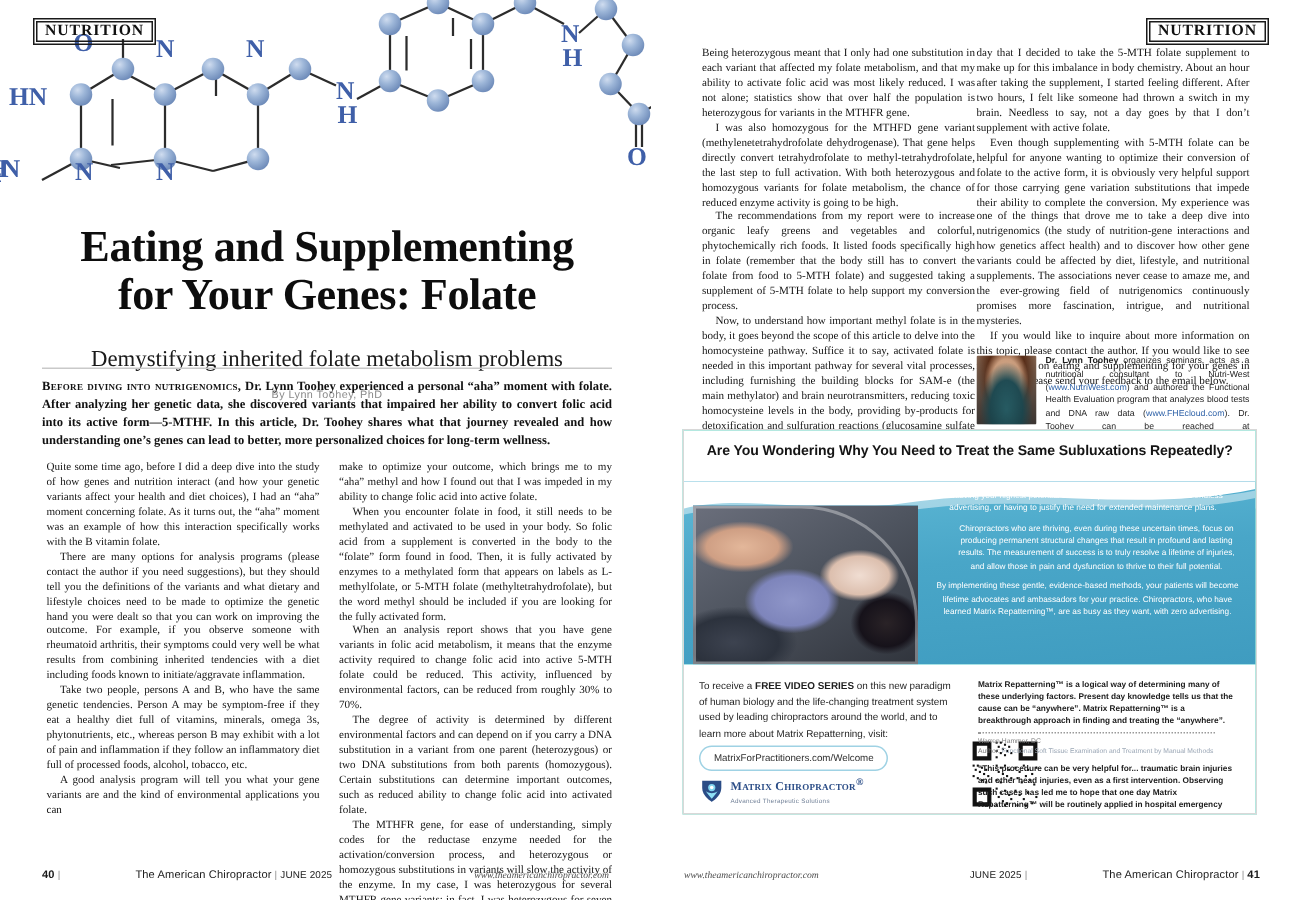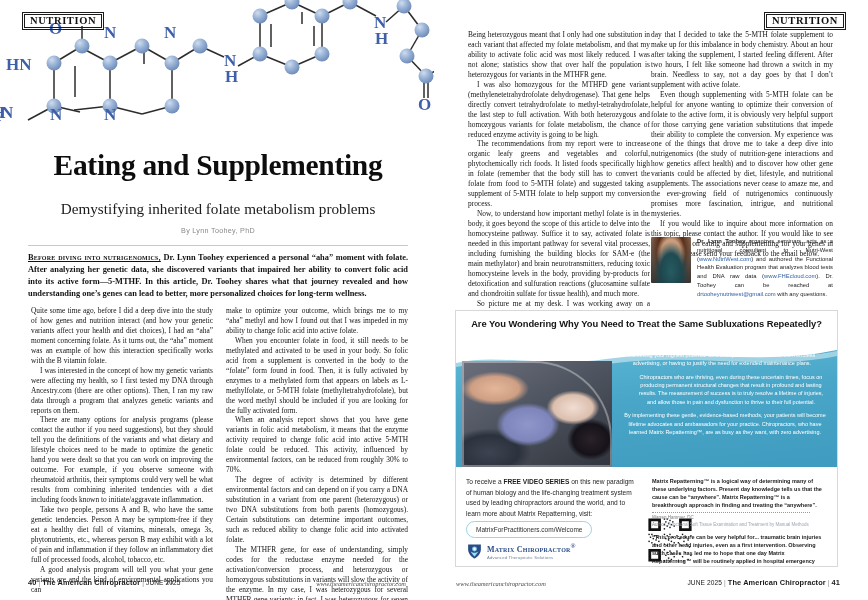--- a/index.html
+++ b/index.html
@@ -114,21 +114,20 @@
     line-height: 1.44;
     text-align: justify;
     color: #121212;
     font-weight: bold;
     z-index: 20;
   }
   .deck .smallcaps {
     font-variant: small-caps;
     font-weight: bold;
     letter-spacing: 0.2px;
-    text-decoration: underline;
   }
 
   
   .col {
     position: absolute;
     font-family: "Liberation Serif", serif;
     font-size: 7.4px;
     line-height: 1.345;
     text-align: justify;
     color: #141414;
@@ -180,21 +179,21 @@
     color: #1d1d1d;
     text-align: justify;
   }
   .bio-text b { font-weight: bold; }
   .bio-link { color: #2f62a8; }
 
   
   .ad {
     position: absolute;
     left: 455px;
-    top: 310px;
+    top: 286px;
     width: 381px;
     height: 255px;
     background: #5eead4;
     border: 0.8px solid #d8d8d8;
     overflow: hidden;
     z-index: 25;
     font-family: "Liberation Sans", sans-serif;
   }
   .ad-topwave {
     position: absolute;
@@ -339,21 +338,21 @@
     position: absolute;
     bottom: 13px;
     font-size: 6.6px;
     z-index: 30;
   }
   .folio {
     font-family: "Liberation Sans", sans-serif;
     color: #1a1a1a;
     letter-spacing: 0.1px;
   }
-  .folio .mag { font-weight: bold; font-size: 7.4px; }
+  .folio .mag { font-weight: normal; font-size: 7.4px; margin-left: 48px; }
   .folio .sep { color: #8e8e8e; padding: 0 2px; }
   .folio .num { font-weight: bold; font-size: 7.4px; margin-top: 48px; }
   .folio .issue { font-size: 6.6px; }
   .web {
     font-family: "Liberation Serif", serif;
     font-style: italic;
     color: #4a4a4a;
     font-size: 6.4px;
   }
   .footer-left-folio { left: 28px; }
@@ -464,36 +463,36 @@
           <text x="448" y="72" font-size="17">O</text>
         </g>
       </svg>
     </div>
 
     <div class="nutrition-tag tag-left">NUTRITION</div>
 
     <div class="headline-block">
       <h1 class="article-title">
         <span>Eating and Supplementing</span><br>
+        <span>for Your Genes: Folate</span>
       </h1>
       <div class="article-subtitle">
         <span>Demystifying inherited folate metabolism problems</span><br>
       </div>
       <div class="byline">By Lynn Toohey, PhD</div>
     </div>
 
     <div class="rule"></div>
 
     <div class="deck">
       <span class="smallcaps">Before diving into nutrigenomics,</span><span> Dr. Lynn Toohey experienced a personal “aha” moment with folate. After analyzing her genetic data, she discovered variants that impaired her ability to convert folic acid into its active form—5-MTHF. In this article, Dr. Toohey shares what that journey revealed and how understanding one’s genes can lead to better, more personalized choices for long-term wellness.</span>
     </div>
 
     <div class="col col-L1">
       <p class="noindent">Quite some time ago, before I did a deep dive into the study of how genes and nutrition interact (and how your genetic variants affect your health and diet choices), I had an “aha” moment concerning folate. As it turns out, the “aha” moment was an example of how this interaction specifically works with the B vitamin folate.</p>
-      <p>I was interested in the concept of how my genetic variants were affecting my health, so I first tested my DNA through Ancestry.com (there are other options). Then, I ran my raw data through a program that analyzes genetic variants and reports on them.</p>
       <p>There are many options for analysis programs (please contact the author if you need suggestions), but they should tell you the definitions of the variants and what dietary and lifestyle choices need to be made to optimize the genetic hand you were dealt so that you can work on improving the outcome. For example, if you observe someone with rheumatoid arthritis, their symptoms could very well be what results from combining inherited tendencies with a diet including foods known to initiate/aggravate inflammation.</p>
       <p>Take two people, persons A and B, who have the same genetic tendencies. Person A may be symptom-free if they eat a healthy diet full of vitamins, minerals, omega 3s, phytonutrients, etc., whereas person B may exhibit with a lot of pain and inflammation if they follow an inflammatory diet full of processed foods, alcohol, tobacco, etc.</p>
       <p>A good analysis program will tell you what your gene variants are and the kind of environmental applications you can</p>
     </div>
 
     <div class="col col-L2">
       <p class="noindent">make to optimize your outcome, which brings me to my “aha” methyl and how I found out that I was impeded in my ability to change folic acid into active folate.</p>
       <p>When you encounter folate in food, it still needs to be methylated and activated to be used in your body. So folic acid from a supplement is converted in the body to the “folate” form found in food. Then, it is fully activated by enzymes to a methylated form that appears on labels as L-methylfolate, or 5-MTH folate (methyltetrahydrofolate), but the word methyl should be included if you are looking for the fully activated form.</p>
       <p>When an analysis report shows that you have gene variants in folic acid metabolism, it means that the enzyme activity required to change folic acid into active 5-MTH folate could be reduced. This activity, influenced by environmental factors, can be reduced from roughly 30% to 70%.</p>
       <p>The degree of activity is determined by different environmental factors and can depend on if you carry a DNA substitution in a variant from one parent (heterozygous) or two DNA substitutions from both parents (homozygous). Certain substitutions can determine important outcomes, such as reduced ability to change folic acid into activated folate.</p>

